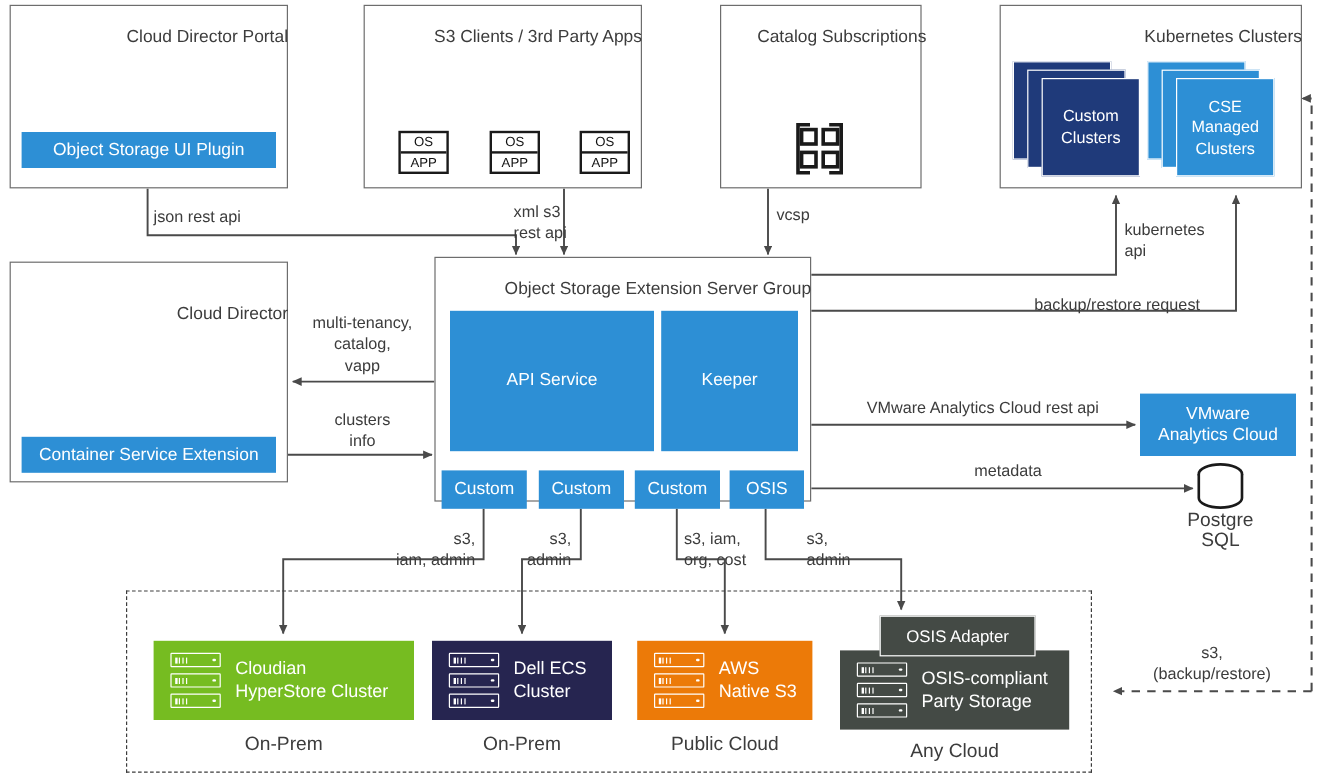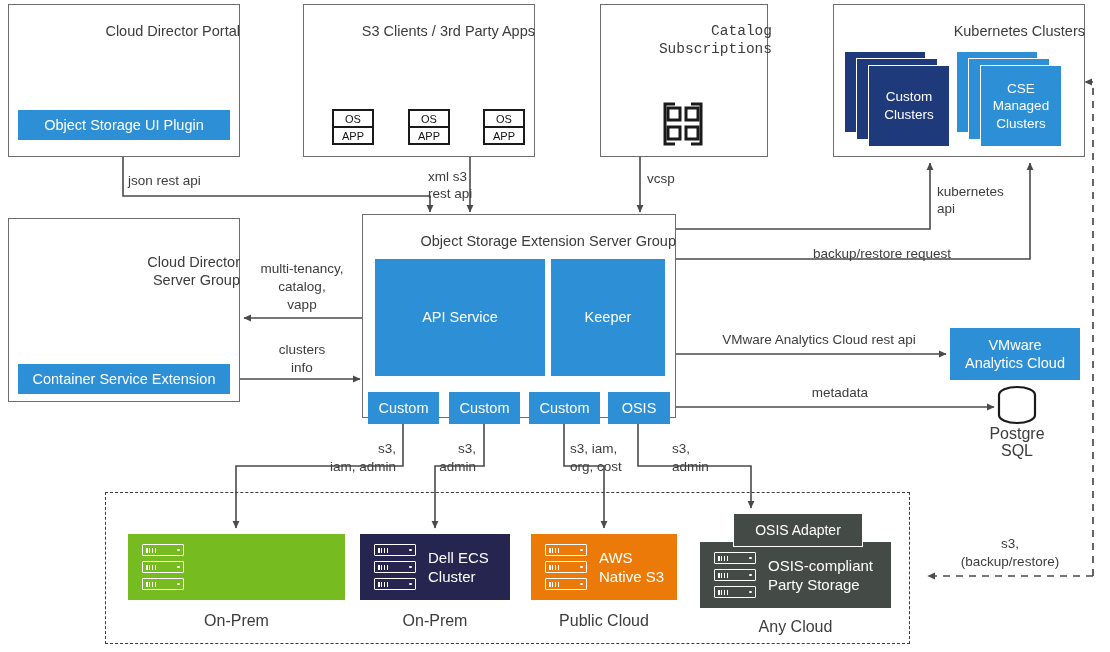--- a/index.html
+++ b/index.html
@@ -91,21 +91,21 @@
   <div class="osapp" style="left:408px;top:109px;">
     <div class="t">OS</div>
     <div class="b">APP</div>
   </div>
   <div class="osapp" style="left:483px;top:109px;">
     <div class="t">OS</div>
     <div class="b">APP</div>
   </div>
 
   <div class="box outline" style="left:600px;top:4px;width:168px;height:153px;"></div>
-  <div class="ttl" style="left:596px;top:22px;width:176px;font-family:Liberation Mono, monospace;">Catalog Subscriptions</div>
+  <div class="ttl" style="left:596px;top:22px;width:176px;">Catalog Subscriptions</div>
   <svg class="caticon" style="left:662px;top:102px;" width="42" height="44" viewBox="0 0 42 44">
     <g fill="none" stroke="#1a1a1a" stroke-width="3">
       <rect x="6" y="6" width="12" height="12"></rect>
       <rect x="24" y="6" width="12" height="12"></rect>
       <rect x="6" y="25" width="12" height="12"></rect>
       <rect x="24" y="25" width="12" height="12"></rect>
       <path d="M13,2 L3,2 L3,42 L13,42"></path>
       <path d="M29,2 L39,2 L39,42 L29,42"></path>
     </g>
   </svg>
@@ -127,25 +127,24 @@
     <span style="color:#fff;font-size:13.5px;line-height:1.3;">Managed</span>
     <span style="color:#fff;font-size:13.5px;line-height:1.3;">Clusters</span>
   </div>
 
   <div class="lbl l" style="left:128px;top:172px;width:140px;">json rest api</div>
   <div class="lbl l" style="left:428px;top:168px;width:90px;">xml s3</div>
   <div class="lbl l" style="left:428px;top:185px;width:90px;">rest api</div>
   <div class="lbl l" style="left:647px;top:170px;width:60px;">vcsp</div>
   <div class="lbl l" style="left:937px;top:183px;width:120px;">kubernetes</div>
   <div class="lbl l" style="left:937px;top:200px;width:120px;">api</div>
-  <div class="lbl" style="left:732px;top:245px;width:300px;">backup/restore request</div>
+  <div class="lbl" style="left:700px;top:245px;width:300px;text-align:right;">backup/restore request</div>
 
   <div class="box outline" style="left:8px;top:218px;width:232px;height:184px;"></div>
   <div class="ttl" style="left:8px;top:253px;width:232px;">Cloud Director</div>
-  <div class="ttl" style="left:8px;top:271px;width:232px;">Server Group</div>
   <div class="box blue" style="left:18px;top:364px;width:212px;height:30px;">Container Service Extension</div>
 
   <div class="box outline" style="left:362px;top:214px;width:314px;height:204px;"></div>
   <div class="ttl" style="left:362px;top:232px;width:314px;">Object Storage Extension Server Group</div>
   <div class="box blue" style="left:375px;top:259px;width:170px;height:117px;">API Service</div>
   <div class="box blue" style="left:551px;top:259px;width:114px;height:117px;">Keeper</div>
 
   <div class="box blue" style="left:368px;top:392px;width:71px;height:32px;">Custom</div>
   <div class="box blue" style="left:449px;top:392px;width:71px;height:32px;">Custom</div>
   <div class="box blue" style="left:529px;top:392px;width:71px;height:32px;">Custom</div>
@@ -211,20 +210,24 @@
       <div class="ru">
           <span class="vent">
             <i></i>
             <i></i>
             <i></i>
             <i></i>
           </span>
           <span class="dot"></span>
         </div>
     </div>
+    <div class="txt">
+      <div>Cloudian</div>
+      <div>HyperStore Cluster</div>
+    </div>
   </div>
   <div class="cap" style="left:128px;top:612px;width:217px;">On-Prem</div>
 
   <div class="storebox" style="left:360px;top:534px;width:150px;height:66px;background:#262550;">
     <div class="rack">
       <div class="ru">
           <span class="vent">
             <i></i>
             <i></i>
             <i></i>

